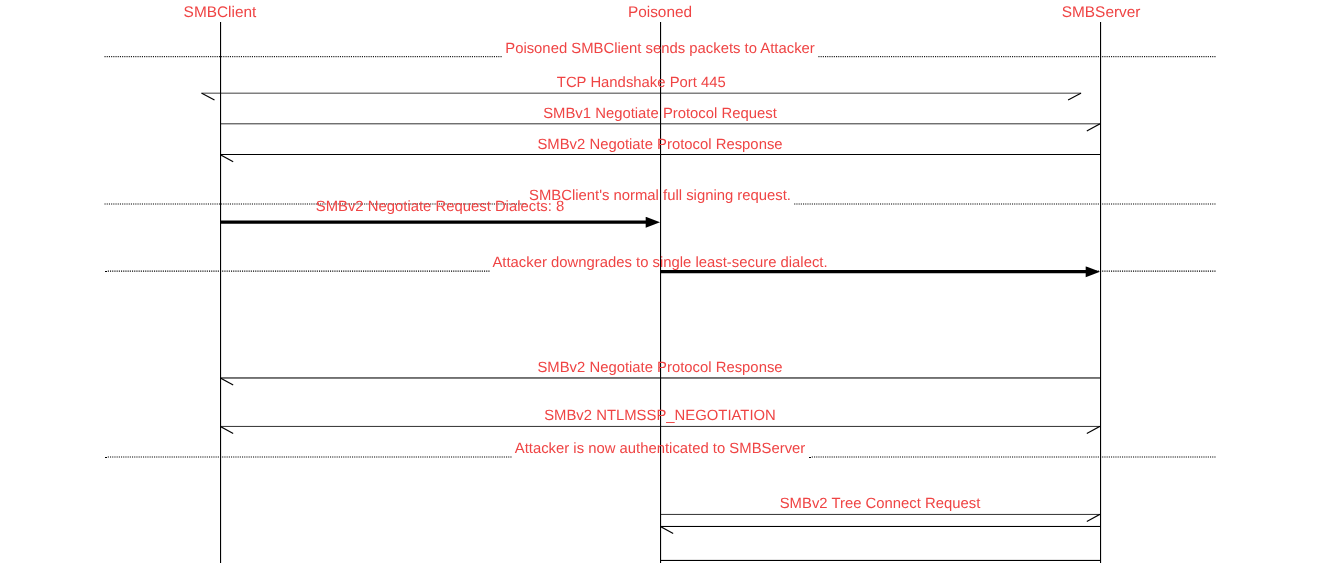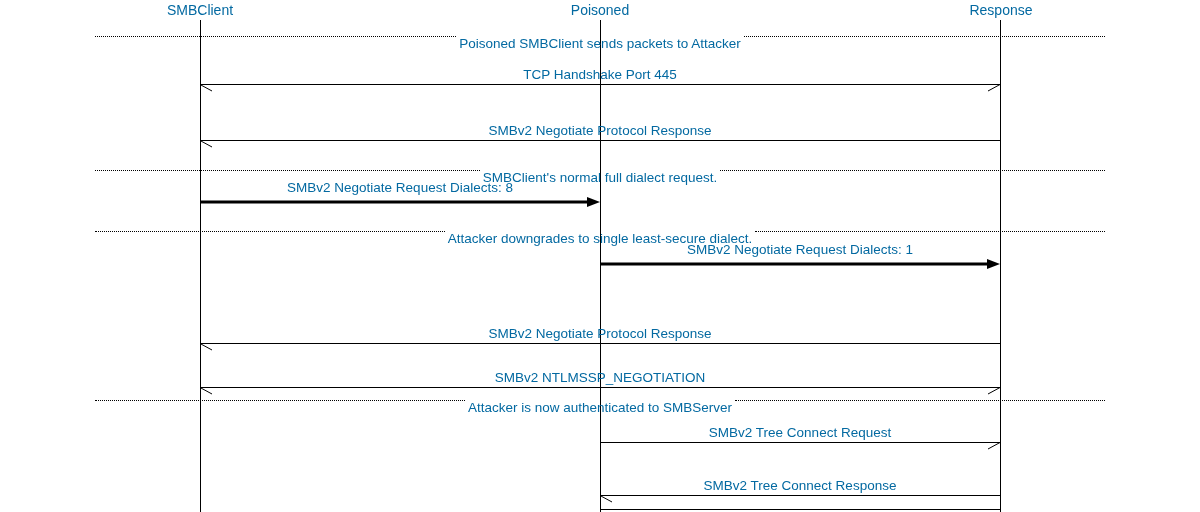--- a/index.html
+++ b/index.html
@@ -1,94 +1,100 @@
 <!DOCTYPE html>
 <html><head>
 <meta charset="utf-8">
 <style>
   html,body{margin:0;padding:0;background:#fff;}
   .canvas{
     position:relative;width:1200px;height:512px;background:#fff;overflow:hidden;
-    font-family:"Liberation Sans", sans-serif;color:#0369a1;
+    font-family:"Liberation Sans", sans-serif;color:#ef4444;
   }
   .actor{
     position:absolute;top:2px;transform:translateX(-50%);
     font-size:14px;line-height:16px;white-space:nowrap;
   }
   .lifeline{position:absolute;top:20px;bottom:0;width:1px;background:#000;}
   .note{
     position:absolute;left:95px;width:1010px;height:16px;
-    display:flex;align-items:flex-start;font-size:13.5px;
+    display:flex;align-items:flex-end;font-size:13.5px;
   }
   .note .dash{flex:1;height:0;border-top:1px dotted #000;}
   .note .note-text{padding:0 3px;white-space:nowrap;line-height:16px;}
   .msg{position:absolute;font-size:13.5px;text-align:center;}
   .msg .msg-label{line-height:15px;height:15px;white-space:nowrap;margin-bottom:2px;}
   .msg svg{display:block;}
   .plain-line{position:absolute;height:0;border-top:1px solid #000;}
 </style>
 </head>
 <body>
 
 <div class="canvas">
 
   <div class="lifeline" style="left:200px"></div>
   <div class="lifeline" style="left:600px"></div>
   <div class="lifeline" style="left:1000px"></div>
 
   <div class="actor" style="left:200px">SMBClient</div>
   <div class="actor" style="left:600px">Poisoned</div>
-  <div class="actor" style="left:1001px">Response</div>
+  <div class="actor" style="left:1001px">SMBServer</div>
 
   <div class="note" style="top:36px">
     <span class="dash"></span>
     <span class="note-text">Poisoned SMBClient sends packets to Attacker</span>
     <span class="dash"></span>
   </div>
 
-  <div class="msg" style="left:200px;top:67px;width:800px">
+  <div class="msg" style="left:183px;top:67px;width:800px">
     <div class="msg-label">TCP Handshake Port 445</div>
     <svg width="800" height="9">
       <line x1="0" y1="0.5" x2="800" y2="0.5" stroke="#000" stroke-width="1"></line>
       <line x1="0" y1="0.5" x2="12" y2="7" stroke="#000" stroke-width="1"></line>
       <line x1="800" y1="0.5" x2="788" y2="7" stroke="#000" stroke-width="1"></line>
     </svg>
   </div>
 
+  <div class="msg" style="left:200px;top:95px;width:800px">
+    <div class="msg-label">SMBv1 Negotiate Protocol Request</div>
+    <svg width="800" height="9">
+      <line x1="0" y1="0.5" x2="800" y2="0.5" stroke="#000" stroke-width="1"></line>
+      <line x1="800" y1="0.5" x2="788" y2="7" stroke="#000" stroke-width="1"></line>
+    </svg>
+  </div>
 
   <div class="msg" style="left:200px;top:123px;width:800px">
     <div class="msg-label">SMBv2 Negotiate Protocol Response</div>
     <svg width="800" height="9">
       <line x1="0" y1="0.5" x2="800" y2="0.5" stroke="#000" stroke-width="1"></line>
       <line x1="0" y1="0.5" x2="12" y2="7" stroke="#000" stroke-width="1"></line>
     </svg>
   </div>
 
   <div class="note" style="top:170px">
     <span class="dash"></span>
-    <span class="note-text">SMBClient's normal full dialect request.</span>
+    <span class="note-text">SMBClient's normal full signing request.</span>
     <span class="dash"></span>
   </div>
 
   <div class="msg" style="left:200px;top:180px;width:400px">
     <div class="msg-label">SMBv2 Negotiate Request Dialects: 8</div>
     <svg width="400" height="11">
       <line x1="0" y1="5" x2="388" y2="5" stroke="#000" stroke-width="3"></line>
       <polygon points="400,5 387,0 387,10" fill="#000"></polygon>
     </svg>
   </div>
 
   <div class="note" style="top:231px">
     <span class="dash"></span>
     <span class="note-text">Attacker downgrades to single least-secure dialect.</span>
     <span class="dash"></span>
   </div>
 
   <div class="msg" style="left:600px;top:242px;width:400px">
-    <div class="msg-label">SMBv2 Negotiate Request Dialects: 1</div>
     <svg width="400" height="11">
       <line x1="0" y1="5" x2="388" y2="5" stroke="#000" stroke-width="3"></line>
       <polygon points="400,5 387,0 387,10" fill="#000"></polygon>
     </svg>
   </div>
 
 
   <div class="msg" style="left:200px;top:326px;width:800px">
     <div class="msg-label">SMBv2 Negotiate Protocol Response</div>
     <svg width="800" height="9">
@@ -105,30 +111,29 @@
       <line x1="800" y1="0.5" x2="788" y2="7" stroke="#000" stroke-width="1"></line>
     </svg>
   </div>
 
   <div class="note" style="top:400px">
     <span class="dash"></span>
     <span class="note-text">Attacker is now authenticated to SMBServer</span>
     <span class="dash"></span>
   </div>
 
-  <div class="msg" style="left:600px;top:425px;width:400px">
+  <div class="msg" style="left:600px;top:450px;width:400px">
     <div class="msg-label">SMBv2 Tree Connect Request</div>
     <svg width="400" height="9">
       <line x1="0" y1="0.5" x2="400" y2="0.5" stroke="#000" stroke-width="1"></line>
       <line x1="400" y1="0.5" x2="388" y2="7" stroke="#000" stroke-width="1"></line>
     </svg>
   </div>
 
   <div class="msg" style="left:600px;top:478px;width:400px">
-    <div class="msg-label">SMBv2 Tree Connect Response</div>
     <svg width="400" height="9">
       <line x1="0" y1="0.5" x2="400" y2="0.5" stroke="#000" stroke-width="1"></line>
       <line x1="0" y1="0.5" x2="12" y2="7" stroke="#000" stroke-width="1"></line>
     </svg>
   </div>
 
   <div class="plain-line" style="left:600px;top:509px;width:400px"></div>
 
 </div>
 

